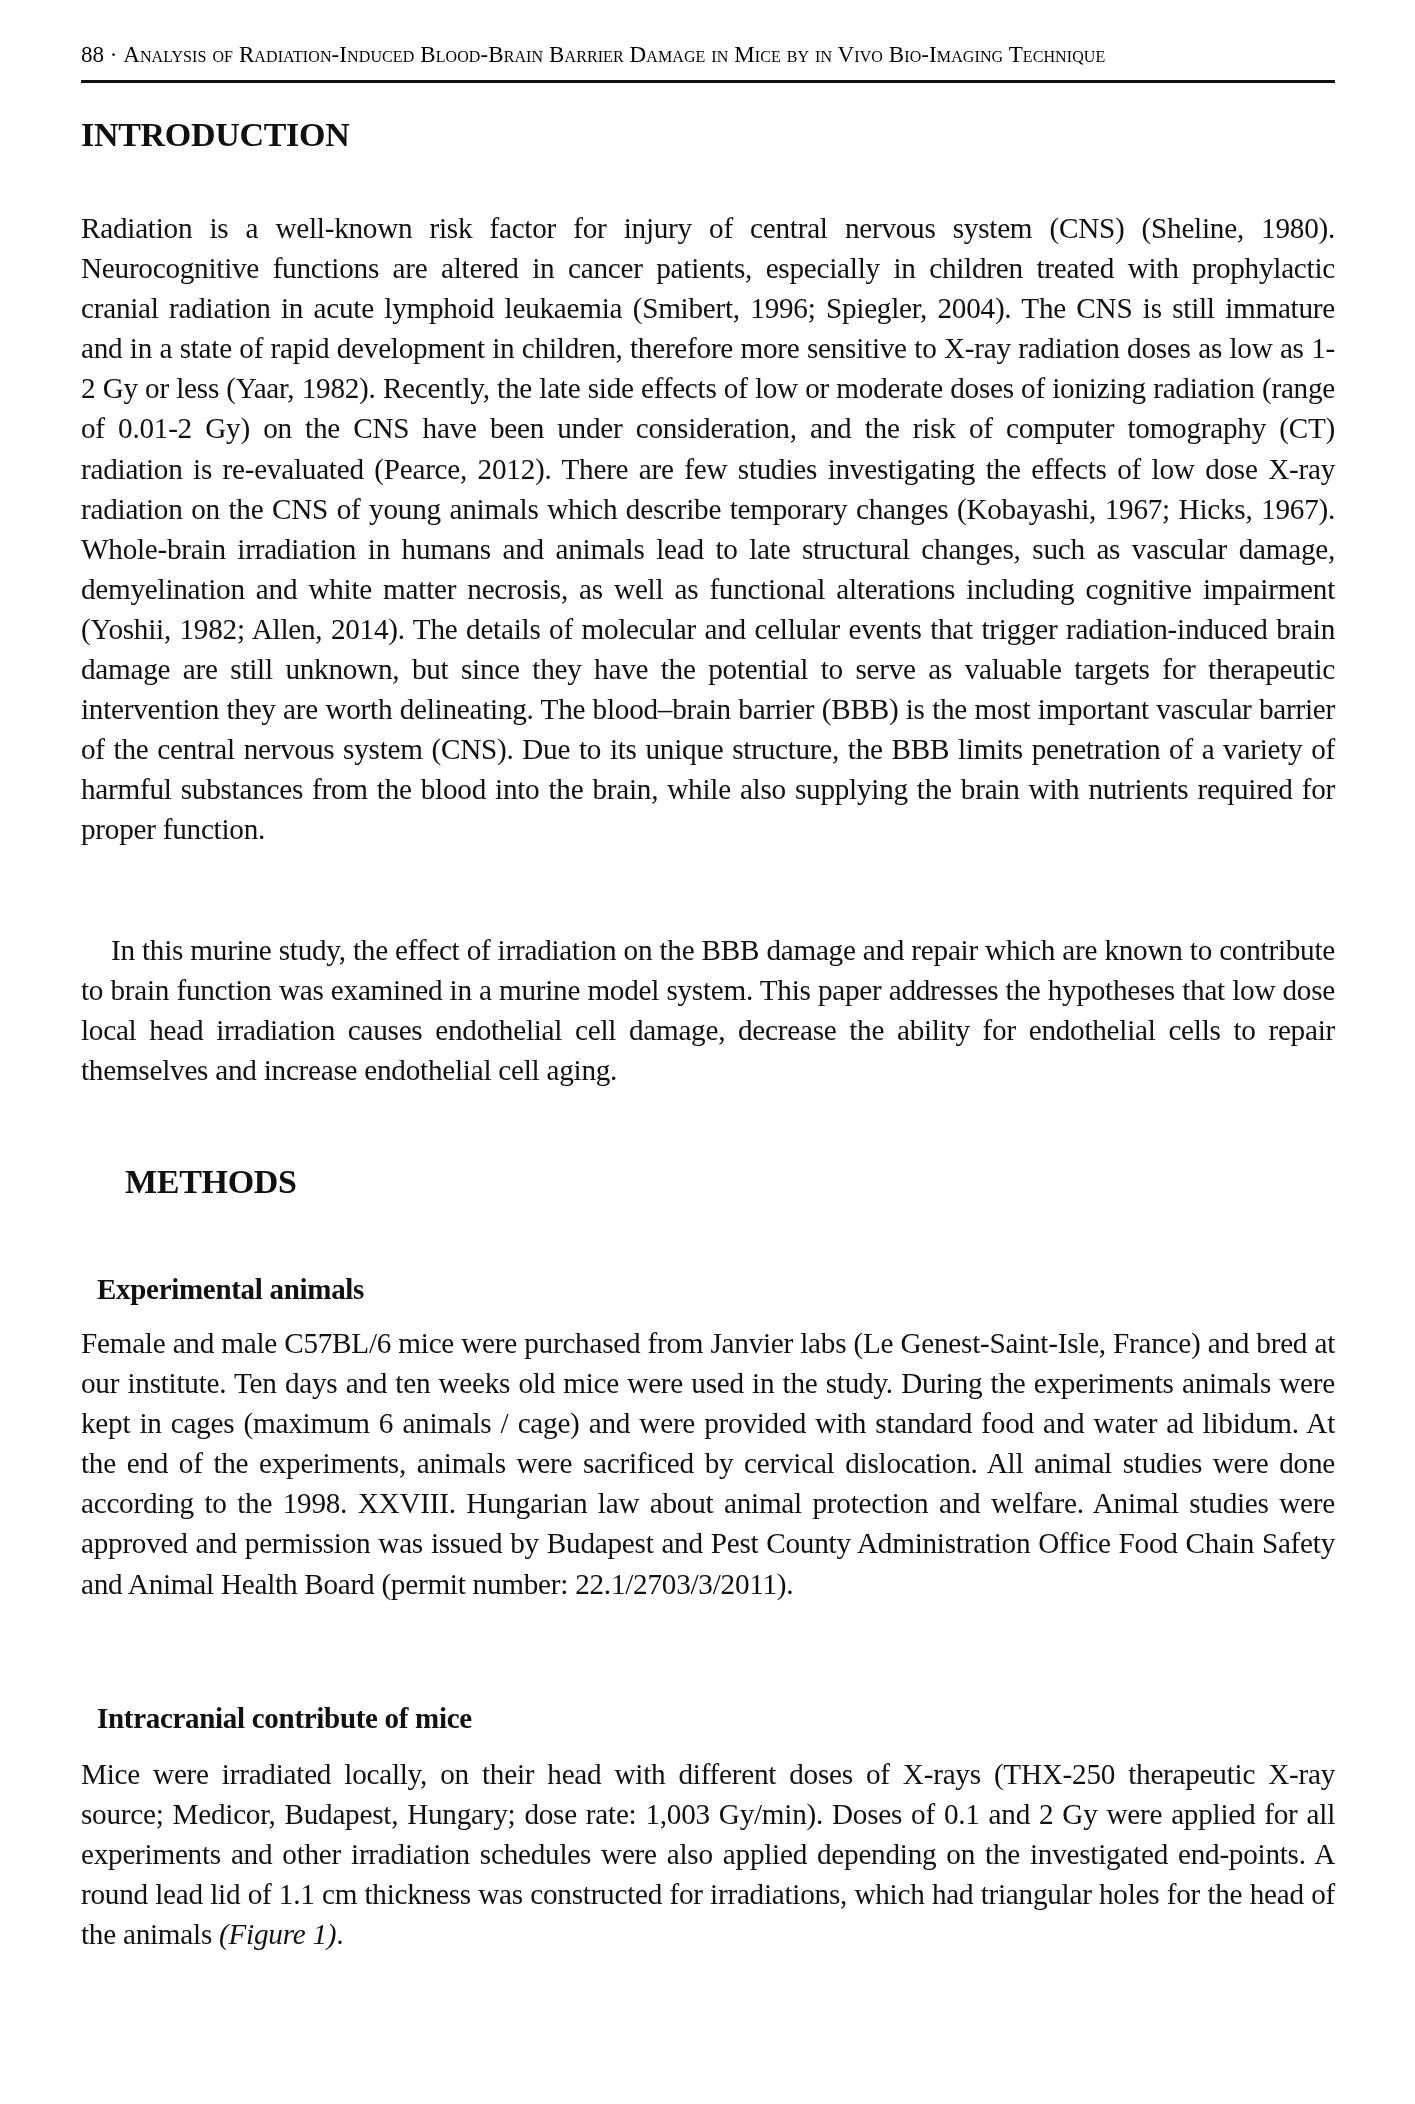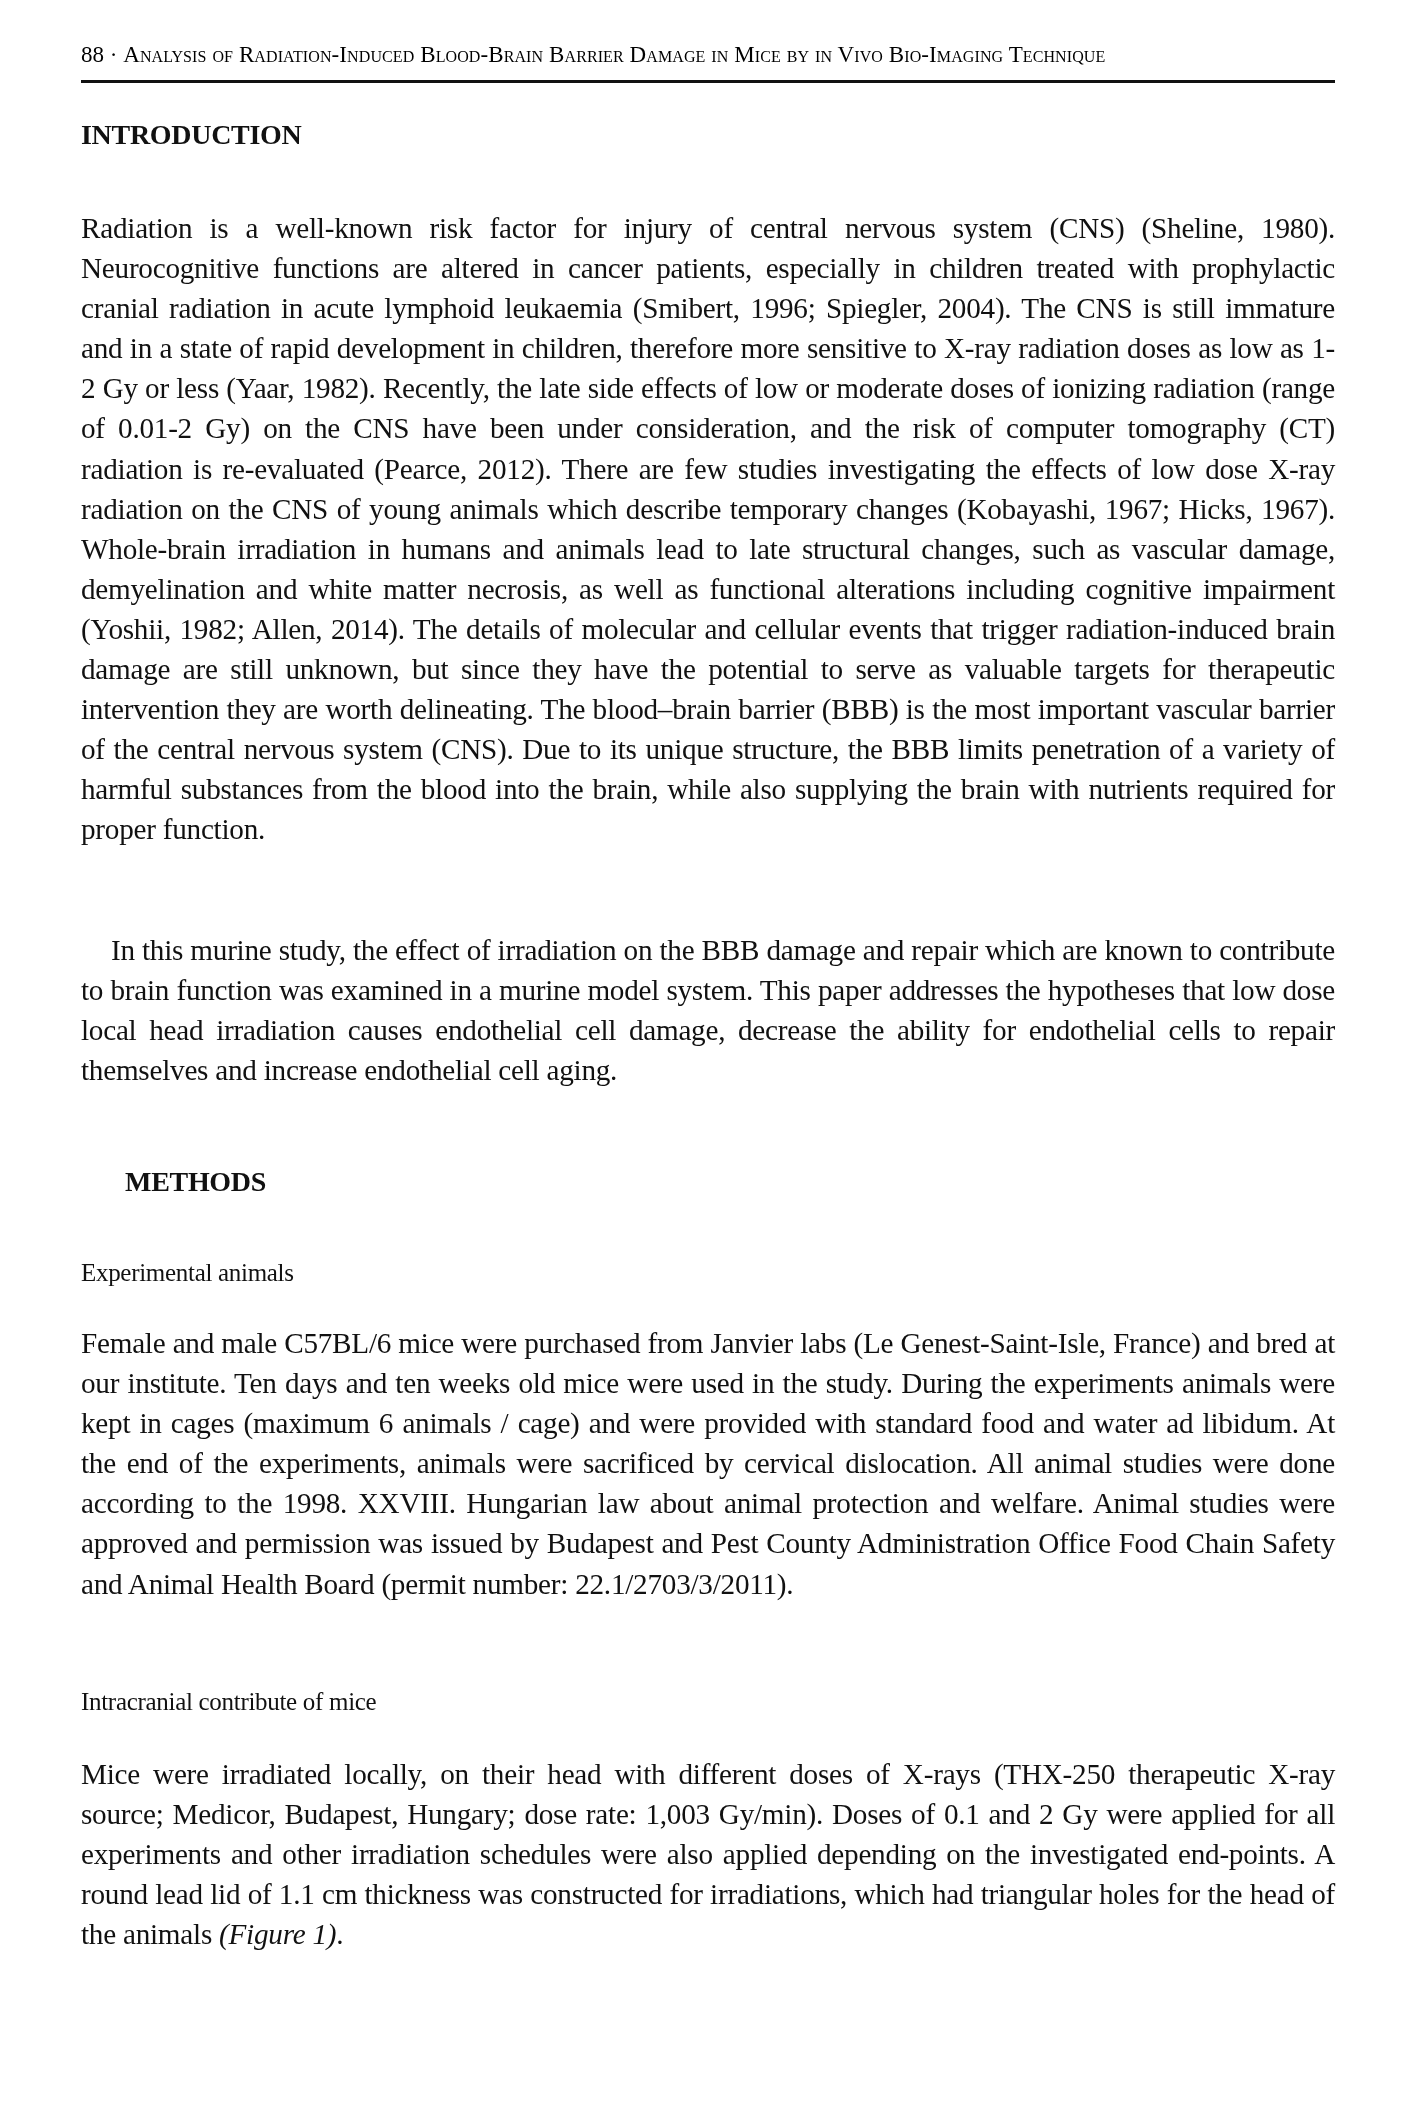--- a/index.html
+++ b/index.html
@@ -41,31 +41,31 @@
       left: 0;
       width: 1254px;
       height: 3px;
       background: #111111;
     }
     .section-heading {
       position: absolute;
       left: 0;
       margin: 0;
       font-weight: bold;
-      font-size: 28px;
+      font-size: 34px;
       line-height: 40px;
       letter-spacing: -0.3px;
       text-align: right;
     }
     .sub-heading {
       position: absolute;
       left: 0;
-      margin: 0;
-      font-weight: normal;
-      font-size: 25px;
+      margin: 16px;
+      font-weight: bold;
+      font-size: 29px;
       line-height: 40px;
       letter-spacing: -0.3px;
     }
     .para {
       position: absolute;
       left: 0;
       width: 1254px;
       margin: 0;
       font-size: 29.2px;
       line-height: 40.1px;

